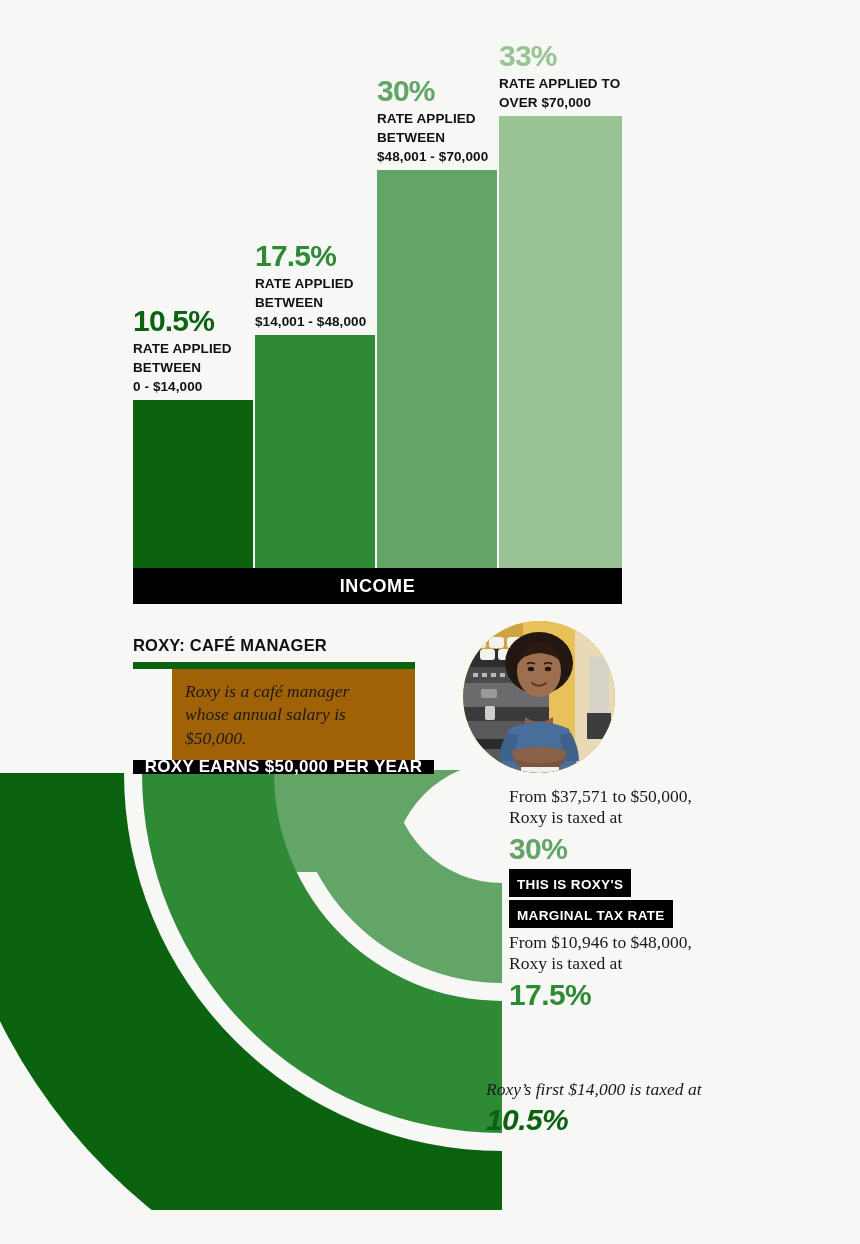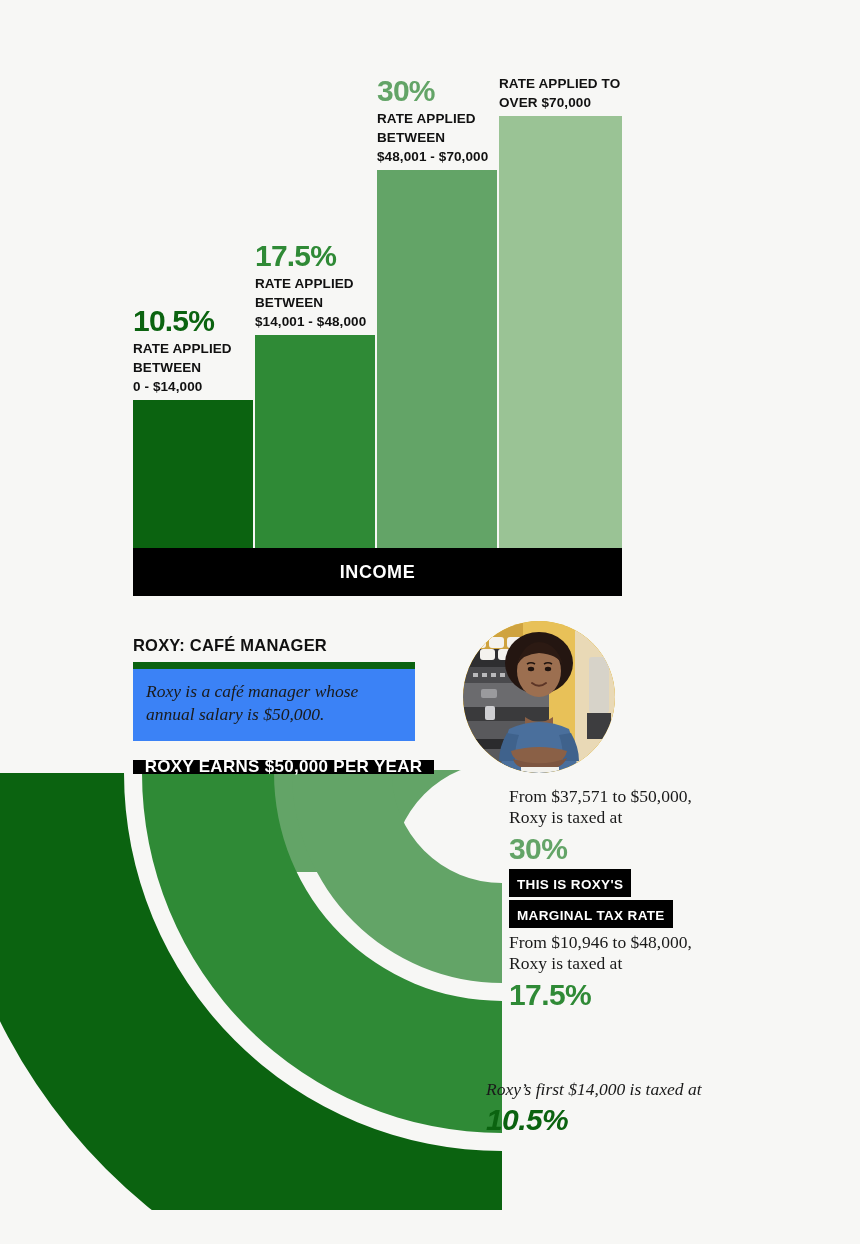--- a/index.html
+++ b/index.html
@@ -53,23 +53,23 @@
     font-weight: 700;
     font-size: 13.5px;
     line-height: 1.42;
     letter-spacing: 0.1px;
     color: #111111;
     text-transform: uppercase;
   }
   #income-axis {
     position: absolute;
     left: 133px;
-    bottom: 16px;
+    bottom: 8px;
     width: 489px;
-    height: 48px;
+    height: 36px;
     background: #000000;
     color: #ffffff;
     font-weight: 700;
     font-size: 18px;
     letter-spacing: 0.6px;
     display: flex;
     align-items: center;
     justify-content: center;
   }
 
@@ -86,22 +86,23 @@
     letter-spacing: 0.2px;
     color: #111111;
     margin-bottom: 7px;
   }
   #roxy-profile-rule {
     height: 7px;
     background: #0b6310;
     width: 100%;
   }
   #roxy-profile-box {
-    background: #3b82f6;
+    background: #a16207;
     padding: 11px 26px 14px 13px;
+    margin-left: 39px;
   }
   #roxy-profile-text {
     font-family: "Liberation Serif", serif;
     font-style: italic;
     font-size: 17.5px;
     line-height: 1.33;
     color: #1a1a1a;
   }
 
   
@@ -212,20 +213,21 @@
           <div>RATE APPLIED</div>
           <div>BETWEEN</div>
           <div>$48,001 - $70,000</div>
         </div>
       </div>
     </div>
 
     <div class="bar-col" style="left:499px; width:123px; height:462px;">
       <div class="bar-rect" style="height:462px; background:#9ac395;"></div>
       <div class="bar-label-block">
+        <div class="bar-pct" style="color:#9ac395;">33%</div>
         <div class="bar-desc">
           <div>RATE APPLIED TO</div>
           <div>OVER $70,000</div>
         </div>
       </div>
     </div>
 
     <div id="income-axis">INCOME</div>
   </div>
 

